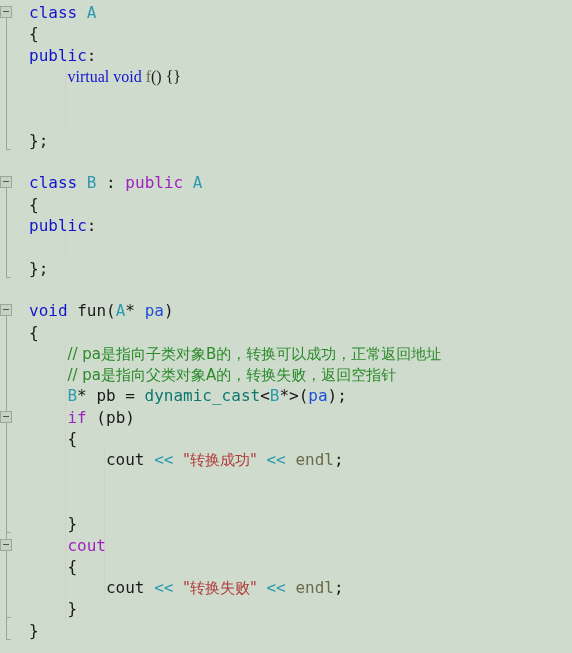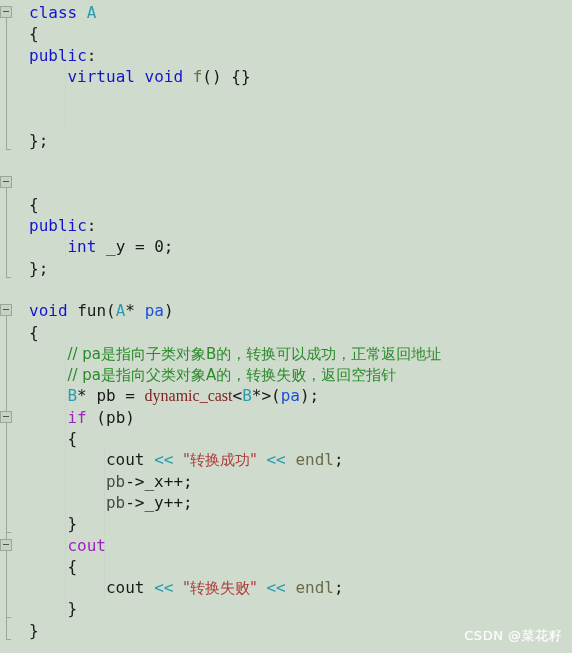--- a/index.html
+++ b/index.html
@@ -92,21 +92,21 @@
     position: absolute;
     width: 1px;
     border-left: 1px dotted #d8c3c8;
   }
 
   
   .kw      { color: #1414cf; }              
   .kw2     { color: #a020c0; }              
   .type    { color: #2e9ab0; }              
   .fn      { color: #6b6b4b; }              
-  .cast    { color: #7f1d1d; font-family: Liberation Serif, serif; }              
+  .cast    { color: #0f766e; }              
   .ident   { color: #1a1a1a; }
   .var     { color: #4a4a4a; }
   .param   { color: #1d4ed8; }              
   .str     { color: #b03a3a; }              
   .op      { color: #2e9ab0; }              
   .cmt     { color: #2a8a2a; }              
   .num     { color: #1a1a1a; }
   .punc    { color: #1a1a1a; }
 
   .cjk { font-family: "DejaVu Sans", "Liberation Sans", sans-serif; font-size: 15px; }
@@ -143,42 +143,39 @@
     </div>
 
   <div id="code">
       <div class="indent-guide" style="left: 36.48px; top: 65.9px; height: 63.9px;"></div>
       <div class="indent-guide" style="left: 36.48px; top: 236.3px; height: 21.3px;"></div>
       <div class="indent-guide" style="left: 36.48px; top: 342.8px; height: 276.9px;"></div>
       <div class="indent-guide" style="left: 74.96px; top: 449.3px; height: 149.1px;"></div>
       <div class="line" style="top: 2px; left: 0px;"><span class="kw">class</span><span class="punc"> </span><span class="type">A</span></div>
       <div class="line" style="top: 23.3px; left: 0px;"><span class="punc">{</span></div>
       <div class="line" style="top: 44.6px; left: 0px;"><span class="kw">public</span><span class="punc">:</span></div>
-      <div class="line" style="top: 65.9px; left: 38.48px;"><span class="kw">virtual</span><span class="punc"> </span><span class="kw">void</span><span class="punc"> </span><span class="fn">f</span><span class="punc">() {}</span></div>
+      <div class="line" style="top: 65.9px; left: 38.48px; font-family: Liberation Serif, serif;"><span class="kw">virtual</span><span class="punc"> </span><span class="kw">void</span><span class="punc"> </span><span class="fn">f</span><span class="punc">() {}</span></div>
       <div class="line" style="top: 87.2px; left: 0px;"></div>
       <div class="line" style="top: 129.8px; left: 0px;"><span class="punc">};</span></div>
       <div class="line" style="top: 151.1px; left: 0px;"></div>
+      <div class="line" style="top: 172.4px; left: 0px;"><span class="kw">class</span><span class="punc"> </span><span class="type">B</span><span class="punc"> : </span><span class="kw2">public</span><span class="punc"> </span><span class="type">A</span></div>
       <div class="line" style="top: 193.7px; left: 0px;"><span class="punc">{</span></div>
       <div class="line" style="top: 215px; left: 0px;"><span class="kw">public</span><span class="punc">:</span></div>
-      <div class="line" style="top: 236.3px; left: 38.48px;"><span class="kw">int</span><span class="punc"> _y = </span><span class="num">0</span><span class="punc">;</span></div>
       <div class="line" style="top: 257.6px; left: 0px;"><span class="punc">};</span></div>
       <div class="line" style="top: 278.9px; left: 0px;"></div>
       <div class="line" style="top: 300.2px; left: 0px;"><span class="kw">void</span><span class="punc"> </span><span class="ident">fun</span><span class="punc">(</span><span class="type">A</span><span class="punc">* </span><span class="param">pa</span><span class="punc">)</span></div>
       <div class="line" style="top: 321.5px; left: 0px;"><span class="punc">{</span></div>
       <div class="line" style="top: 342.8px; left: 38.48px;"><span class="cmt cjk">// pa是指向子类对象B的，转换可以成功，正常返回地址</span></div>
       <div class="line" style="top: 364.1px; left: 38.48px;"><span class="cmt cjk">// pa是指向父类对象A的，转换失败，返回空指针</span></div>
       <div class="line" style="top: 385.4px; left: 38.48px;"><span class="type">B</span><span class="punc">* pb = </span><span class="cast">dynamic_cast</span><span class="punc">&lt;</span><span class="type">B</span><span class="punc">*&gt;(</span><span class="param">pa</span><span class="punc">);</span></div>
       <div class="line" style="top: 406.7px; left: 38.48px;"><span class="kw2">if</span><span class="punc"> (pb)</span></div>
       <div class="line" style="top: 428px; left: 38.48px;"><span class="punc">{</span></div>
       <div class="line" style="top: 449.3px; left: 76.96px;"><span class="ident">cout</span><span class="punc"> </span><span class="op">&lt;&lt;</span><span class="punc"> </span><span class="str cjk">"转换成功"</span><span class="punc"> </span><span class="op">&lt;&lt;</span><span class="punc"> </span><span class="fn">endl</span><span class="punc">;</span></div>
-      <div class="line" style="top: 470.6px; left: 76.96px;"><span class="var">pb</span><span class="punc">-&gt;_x++;</span></div>
-      <div class="line" style="top: 491.9px; left: 76.96px;"><span class="var">pb</span><span class="punc">-&gt;_y++;</span></div>
       <div class="line" style="top: 513.2px; left: 38.48px;"><span class="punc">}</span></div>
       <div class="line" style="top: 534.5px; left: 38.48px;"><span class="kw2">cout</span></div>
       <div class="line" style="top: 555.8px; left: 38.48px;"><span class="punc">{</span></div>
       <div class="line" style="top: 577.1px; left: 76.96px;"><span class="ident">cout</span><span class="punc"> </span><span class="op">&lt;&lt;</span><span class="punc"> </span><span class="str cjk">"转换失败"</span><span class="punc"> </span><span class="op">&lt;&lt;</span><span class="punc"> </span><span class="fn">endl</span><span class="punc">;</span></div>
       <div class="line" style="top: 598.4px; left: 38.48px;"><span class="punc">}</span></div>
       <div class="line" style="top: 619.7px; left: 0px;"><span class="punc">}</span></div>
     </div>
 
-  <div id="watermark">CSDN @菜花籽</div>
 
 </div>
 
 </body></html>

